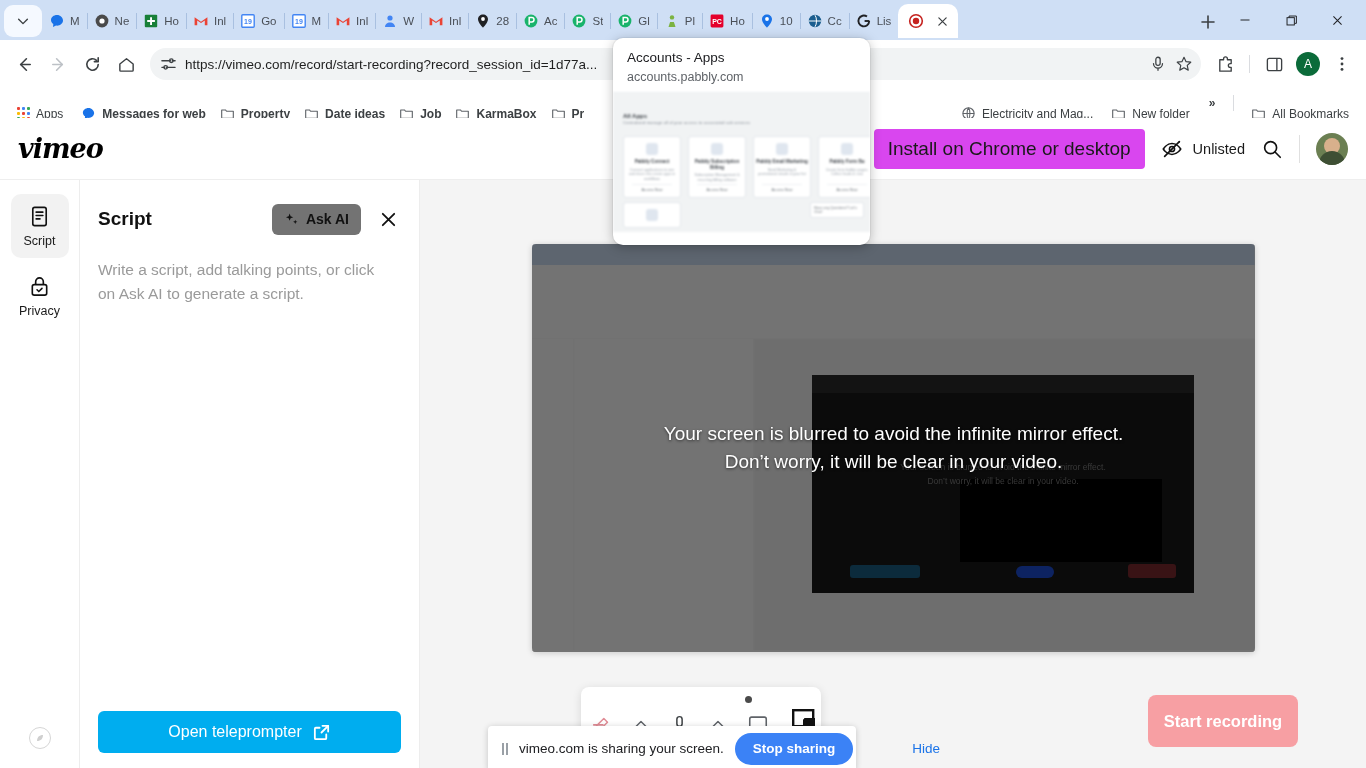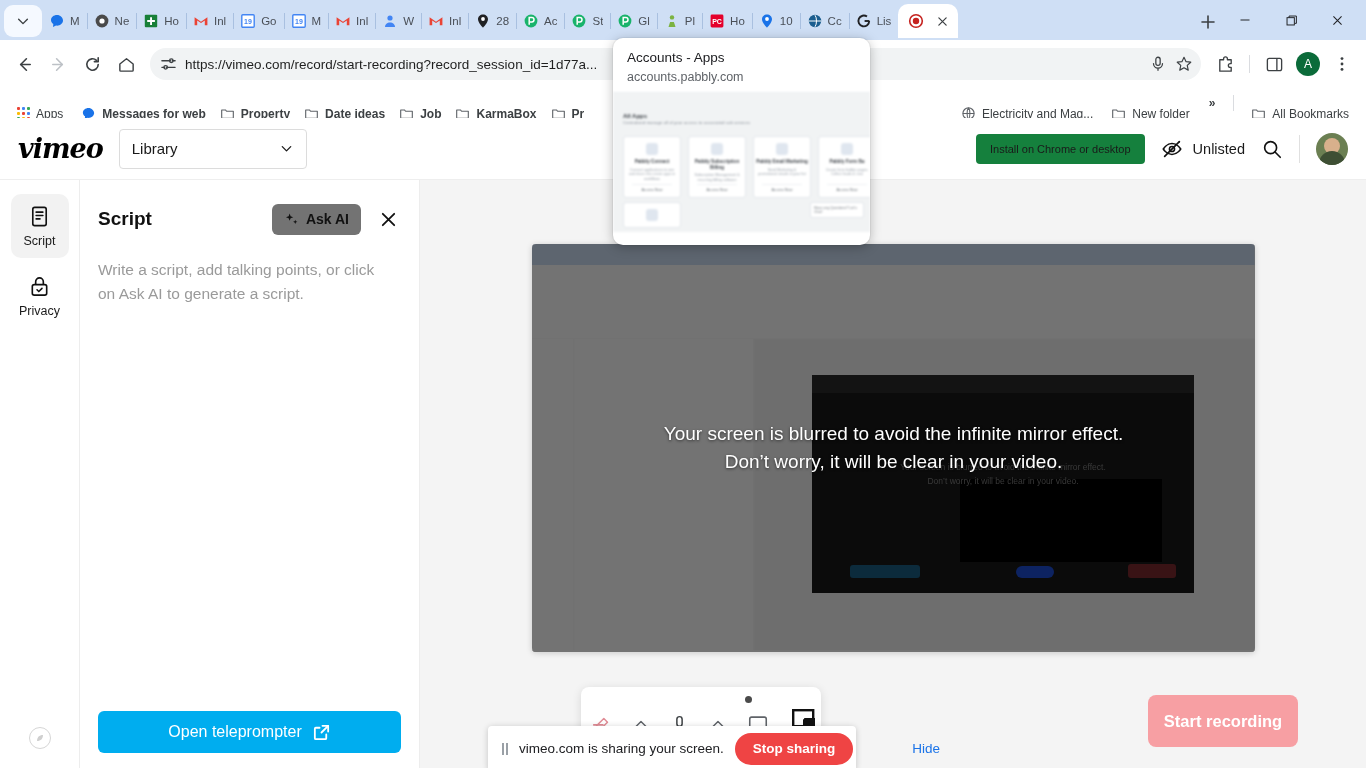--- a/index.html
+++ b/index.html
@@ -113,21 +113,21 @@
     height:62px; display:flex; align-items:center; padding:0 18px; gap:16px;
     background:#fff; border-bottom:1px solid #eeeeee; flex:0 0 auto;
   }
   .vimeo-logo { font-family:"DejaVu Serif", serif; font-style:italic; font-weight:bold; font-size:27px; color:#000; letter-spacing:-1px;}
   .vselect {
     width:180px; height:40px; border:1px solid #dcdcdc; border-radius:4px;
     display:flex; align-items:center; padding:0 12px; font-size:15px; color:#1a1a1a;
   }
   .vselect .vs-label { flex:1 1 auto; }
   .vhead-right { margin-left:auto; display:flex; align-items:center; gap:16px;}
-  .install-pill { background:#15803d; border-radius:4px; padding:9px 14px; font-size:11px; color:#1a1a1a; font-weight:500;}
+  .install-pill { background:#d946ef; border-radius:4px; padding:9px 14px; font-size:19px; color:#1a1a1a; font-weight:500;}
   .unlisted { display:flex; align-items:center; gap:10px; font-size:14.5px; color:#1a1a1a;}
   .vavatar { width:32px; height:32px; border-radius:50%; overflow:hidden; background:#6b7f52; position:relative;}
   .vavatar::before{content:"";position:absolute;width:16px;height:16px;background:#d8b08c;border-radius:50%;left:8px;top:5px;}
   .vavatar::after{content:"";position:absolute;width:26px;height:14px;background:#3e4f34;border-radius:13px 13px 0 0;left:3px;bottom:0;}
   .vhead-sep { width:1px; height:28px; background:#e0e0e0; }
 
   .vimeo-body { flex:1 1 auto; display:flex; min-height:0; }
 
   .rail {
     width:80px; flex:0 0 80px; background:#fff; border-right:1px solid #ededed;
@@ -206,21 +206,21 @@
   .mini-toolbar .mt-dot { position:absolute; left:164px; top:9px; width:7px; height:7px; border-radius:50%; background:#4a4a4a;}
   .mini-toolbar .mt-row { position:absolute; left:10px; top:26px; display:flex; align-items:center; gap:18px; }
 
   .share-bar {
     position:absolute; left:68px; bottom:6px; width:368px; height:45px;
     background:#fff; border-radius:4px; box-shadow:0 1px 6px rgba(0,0,0,.2);
     display:flex; align-items:center; padding:0 14px; gap:11px; z-index:5;
   }
   .share-text { font-size:13.5px; color:#202124; white-space:nowrap;}
   .stop-sharing {
-    background:#ef4444; color:#fff; border-radius:22px; height:32px; padding:0 18px;
+    background:#3b82f6; color:#fff; border-radius:22px; height:32px; padding:0 18px;
     display:flex; align-items:center; font-size:13.5px; font-weight:bold; white-space:nowrap;
   }
   .hide-link { font-size:13.5px; color:#1a73e8; margin-left:48px;}
   .pause-glyph { display:flex; gap:2px; }
   .pause-glyph i { width:2px; height:12px; background:#9aa0a6; display:block;}
 </style>
 </head>
 <body>
 
 <div id="browser-chrome">
@@ -600,26 +600,20 @@
     </div>
   </div>
 </div>
 
 <div id="vimeo-app">
 
   <div class="vimeo-header">
     <span class="vimeo-logo">vimeo</span>
 
 
-    <div class="vselect" style="width:188px">
-      <span class="vs-label">Library</span>
-      <svg viewBox="0 0 16 16" width="15" height="15">
-        <path d="M3.5 6l4.5 4.5L12.5 6" fill="none" stroke="#1a1a1a" stroke-width="1.4" stroke-linecap="round" stroke-linejoin="round"></path>
-      </svg>
-    </div>
 
     <div class="vhead-right">
       <div class="install-pill">Install on Chrome or desktop</div>
       <div class="unlisted">
         <svg viewBox="0 0 24 24" width="22" height="22">
           <path d="M2.5 12s3.6-6 9.5-6 9.5 6 9.5 6-3.6 6-9.5 6S2.5 12 2.5 12z" fill="none" stroke="#111" stroke-width="1.7"></path>
           <circle cx="12" cy="12" r="2.8" fill="none" stroke="#111" stroke-width="1.7"></circle>
           <path d="M4 20L20 4" stroke="#111" stroke-width="1.9" stroke-linecap="round"></path>
         </svg>
         <span>Unlisted</span>

